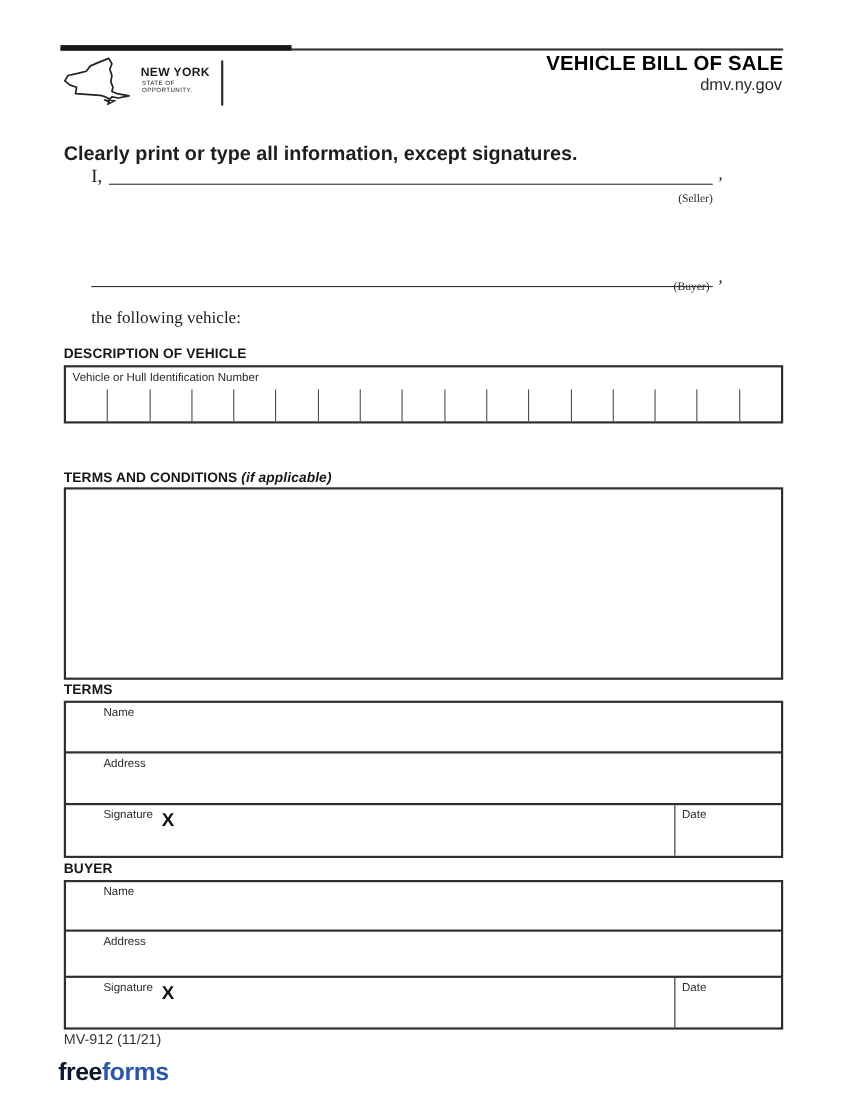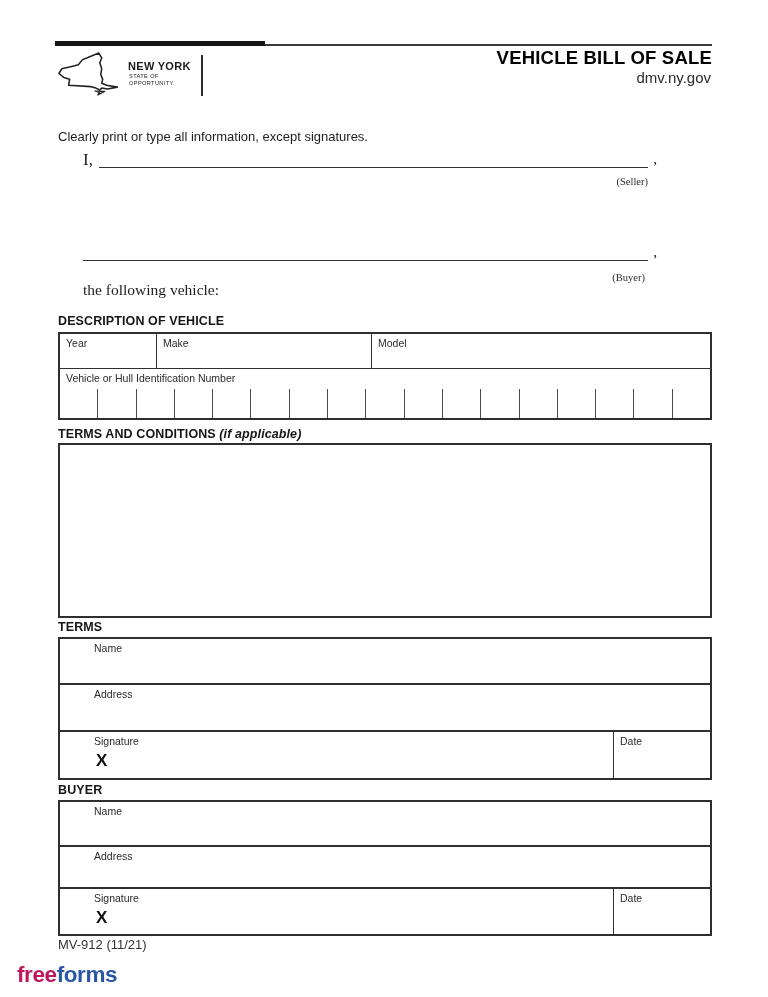--- a/index.html
+++ b/index.html
@@ -12,70 +12,70 @@
   .rule-thick{position:absolute;left:55px;top:41px;width:210px;height:5px;background:#141414;}
   .ny-logo{position:absolute;left:56px;top:50px;width:72px;height:47px;}
   .logo-brand{position:absolute;left:128px;top:60px;font-weight:bold;font-size:11px;letter-spacing:.3px;color:#1c1c1c;}
   .logo-tag{position:absolute;left:129px;font-size:5.6px;letter-spacing:.4px;color:#1c1c1c;}
   .logo-tag1{top:73px;} .logo-tag2{top:80px;}
   .logo-divider{position:absolute;left:201px;top:55px;width:2px;height:41px;background:#2b2b2b;}
   .dept{position:absolute;left:210px;top:56px;font-weight:bold;font-size:14.5px;line-height:1.2;color:#1c1c1c;}
   .doc-title{position:absolute;right:56px;top:47px;font-weight:bold;font-size:18.5px;letter-spacing:.2px;color:#000000;text-align:right;}
   .doc-site{position:absolute;right:57px;top:69px;font-size:15px;color:#2b2b2b;text-align:right;}
   
-  .instructions{position:absolute;left:58px;top:129px;font-weight:normal;font-size:13px;color:#1e1e1e;}
+  .instructions{position:absolute;left:58px;top:129px;font-weight:bold;font-size:18px;color:#1e1e1e;}
   .serif{font-family:"Liberation Serif",serif;}
   .stmt-row{position:absolute;display:flex;align-items:flex-end;font-size:15.5px;color:#1d1d1d;}
   .stmt-row span{white-space:pre;}
   .blank{border-bottom:1.6px solid #333;height:100%;}
   .row1{left:83px;top:146px;width:574px;height:22px;}
   .row1 .lead{font-size:17px;line-height:1;}
   .row1 .blank{flex:1;margin:0 5px 0 6px;}
   .cap{position:absolute;text-align:right;font-family:"Liberation Serif",serif;font-size:10.5px;color:#2a2a2a;}
   .cap-seller{left:103px;top:176px;width:545px;}
   .row2{left:83px;top:211px;width:572px;height:21px;}
   .row2 .blank{width:214px;margin:0 2px;}
   .row3{left:83px;top:240px;width:574px;height:21px;}
   .row3 .blank{flex:1;margin-right:5px;}
-  .cap-buyer{left:83px;top:272px;width:562px;}
+  .cap-buyer{left:83px;top:256px;width:562px;}
   .closing{position:absolute;left:83px;top:281px;font-size:15.5px;color:#1d1d1d;}
   
   .sec-head{position:absolute;left:58px;font-weight:bold;font-size:12.5px;color:#161616;letter-spacing:.1px;}
   .sec-head .note{font-style:italic;}
   
   .box{position:absolute;left:58px;width:650px;border:2px solid #2f2f2f;background:#fff;box-sizing:content-box;}
   .cell-label{font-size:10.5px;color:#2b2b2b;padding:3px 0 0 6px;}
   .veh-table{top:332px;}
   .veh-r1{display:flex;height:34px;border-bottom:1.6px solid #2f2f2f;}
   .veh-year{width:96px;border-right:1.6px solid #2f2f2f;}
   .veh-make{width:214px;border-right:1.6px solid #2f2f2f;}
   .veh-model{flex:1;}
   .veh-r2{position:relative;height:49px;}
   .vin-strip{position:absolute;left:0;right:0;bottom:0;height:29px;display:flex;}
   .vin-cell{flex:1;border-left:1.5px solid #4d4d4d;}
   .vin-cell:first-child{border-left:none;}
   .terms-box{top:443px;height:171px;}
   .party-table .row{border-bottom:2px solid #2f2f2f;padding-left:28px;}
   .party-table .row:last-child{border-bottom:none;}
   .sig-row{display:flex;}
-  .sig-cell{width:525px;border-right:1.6px solid #2f2f2f;display:flex;flex-direction:column;}
+  .sig-cell{width:525px;border-right:1.6px solid #2f2f2f;display:flex;flex-direction:row;}
   .date-cell{flex:1;}
   .x-mark{font-weight:bold;font-size:17px;color:#111;margin:5px 0 0 8px;line-height:1;}
   .seller-table{top:637px;}
   .seller-table .r-name{height:44px;}
   .seller-table .r-addr{height:45px;}
   .seller-table .r-sig{height:46px;}
   .buyer-table{top:800px;}
   .buyer-table .r-name{height:43px;}
   .buyer-table .r-addr{height:40px;}
   .buyer-table .r-sig{height:45px;}
   
   .form-number{position:absolute;left:58px;top:937px;font-size:13px;color:#333;}
   .brand{position:absolute;left:17px;top:962px;font-size:22.5px;font-weight:bold;letter-spacing:-.4px;}
-  .brand .free{color:#be185d;}
+  .brand .free{color:#0f172a;margin-left:36px;}
   .brand .forms{color:#2b56a8;}
 </style>
 </head>
 <body>
 
 <div class="page">
 
   <div class="rule-thin"></div>
   <div class="rule-thick"></div>
 
@@ -104,31 +104,20 @@
   <div class="stmt-row serif row3">
     <div class="blank"></div>
     <span>,</span>
   </div>
   <div class="cap cap-buyer">(Buyer)</div>
 
   <div class="closing serif">the following vehicle:</div>
 
   <div class="sec-head" style="top:314px;">DESCRIPTION OF VEHICLE</div>
   <div class="box veh-table">
-    <div class="veh-r1">
-      <div class="veh-year">
-        <div class="cell-label">Year</div>
-      </div>
-      <div class="veh-make">
-        <div class="cell-label">Make</div>
-      </div>
-      <div class="veh-model">
-        <div class="cell-label">Model</div>
-      </div>
-    </div>
     <div class="veh-r2">
       <div class="cell-label">Vehicle or Hull Identification Number</div>
       <div class="vin-strip">
           <div class="vin-cell"></div>
           <div class="vin-cell"></div>
           <div class="vin-cell"></div>
           <div class="vin-cell"></div>
           <div class="vin-cell"></div>
           <div class="vin-cell"></div>
           <div class="vin-cell"></div>

